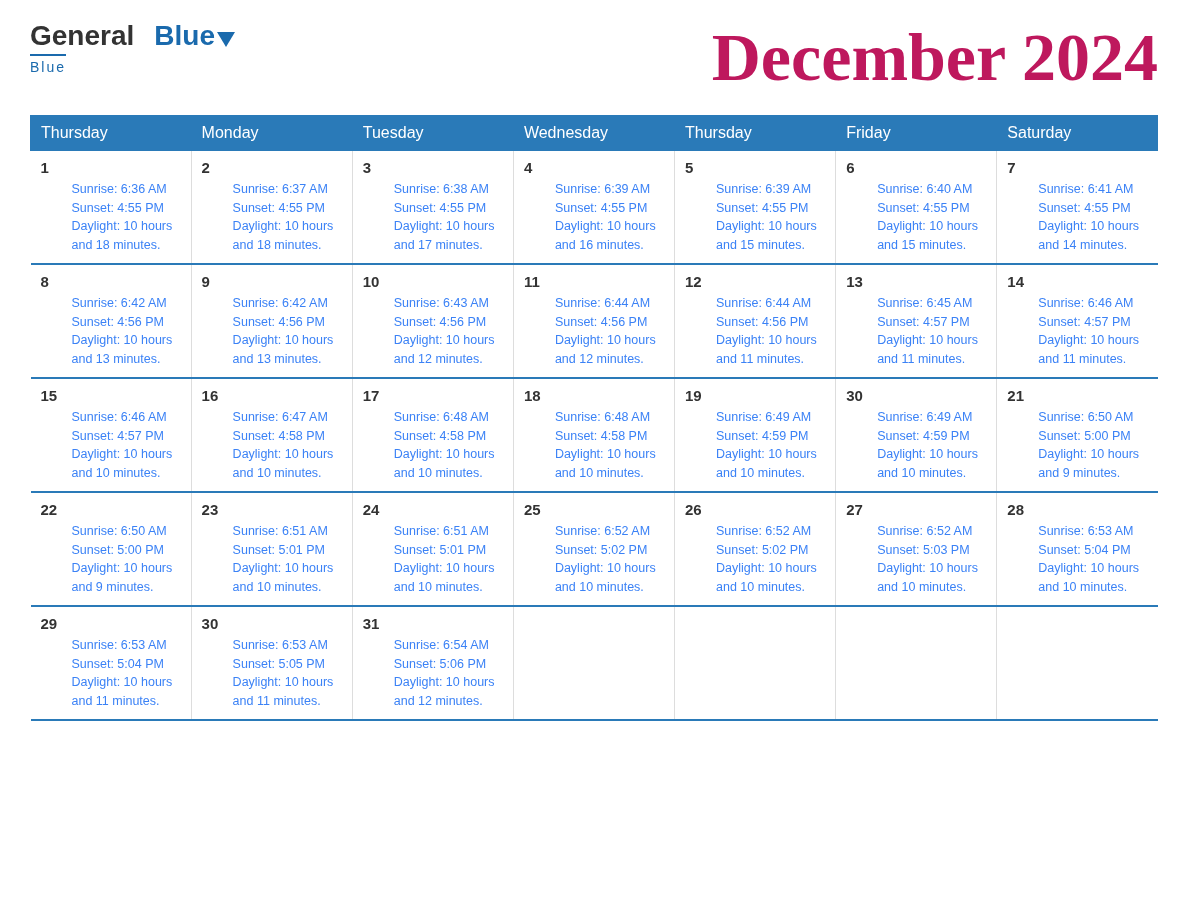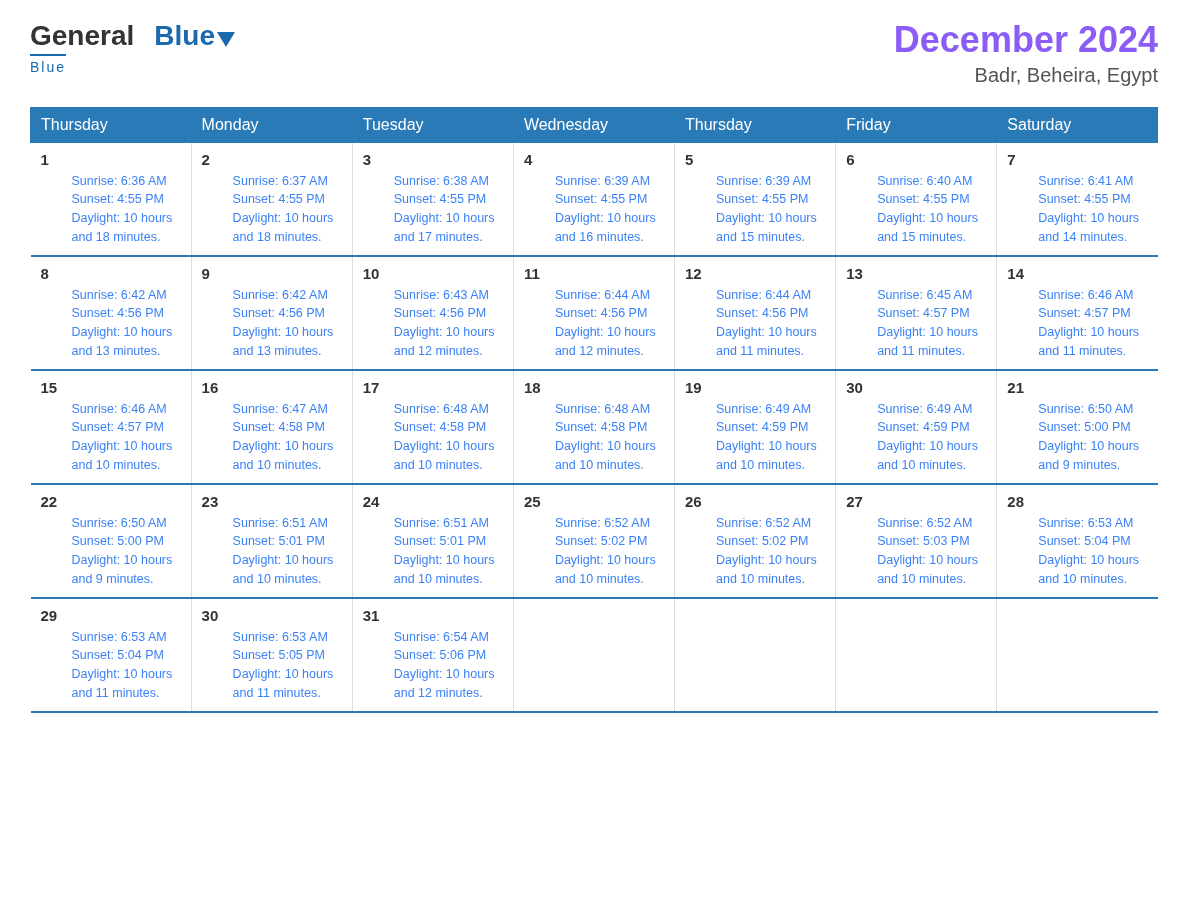--- a/index.html
+++ b/index.html
@@ -35,24 +35,25 @@
       color: #1a6aad;
       font-size: 14px;
       margin-top: -4px;
       font-weight: normal;
       letter-spacing: 2px;
     }
     .title-area {
       text-align: right;
     }
     .month-title {
-      font-size: 36px;
+      font-size: 68px;
       font-weight: bold;
-      color: #8b5cf6;
+      color: #be185d;
       line-height: 1.1;
+      font-family: Liberation Serif, serif;
     }
     .location {
       font-size: 20px;
       color: #555;
       margin-top: 4px;
     }
     table {
       width: 100%;
       border-collapse: collapse;
     }
@@ -107,21 +108,20 @@
         <span class="logo-blue">Blue</span>
         <span style="display:inline-block; width:0; height:0; border-left:9px solid transparent; border-right:9px solid transparent; border-top:15px solid #1a6aad; margin-left:2px; margin-top:6px;"></span>
       </span>
     </div>
     <div style="border-top: 2px solid #1a6aad; margin-top: 2px; padding-top: 2px;">
       <span class="logo-underline">Blue</span>
     </div>
   </div>
   <div class="title-area">
     <div class="month-title">December 2024</div>
-    <div class="location">Badr, Beheira, Egypt</div>
   </div>
 </div>
 
 <table>
   <thead>
     <tr>
     <th>Thursday</th>
         <th>Monday</th>
         <th>Tuesday</th>
         <th>Wednesday</th>

